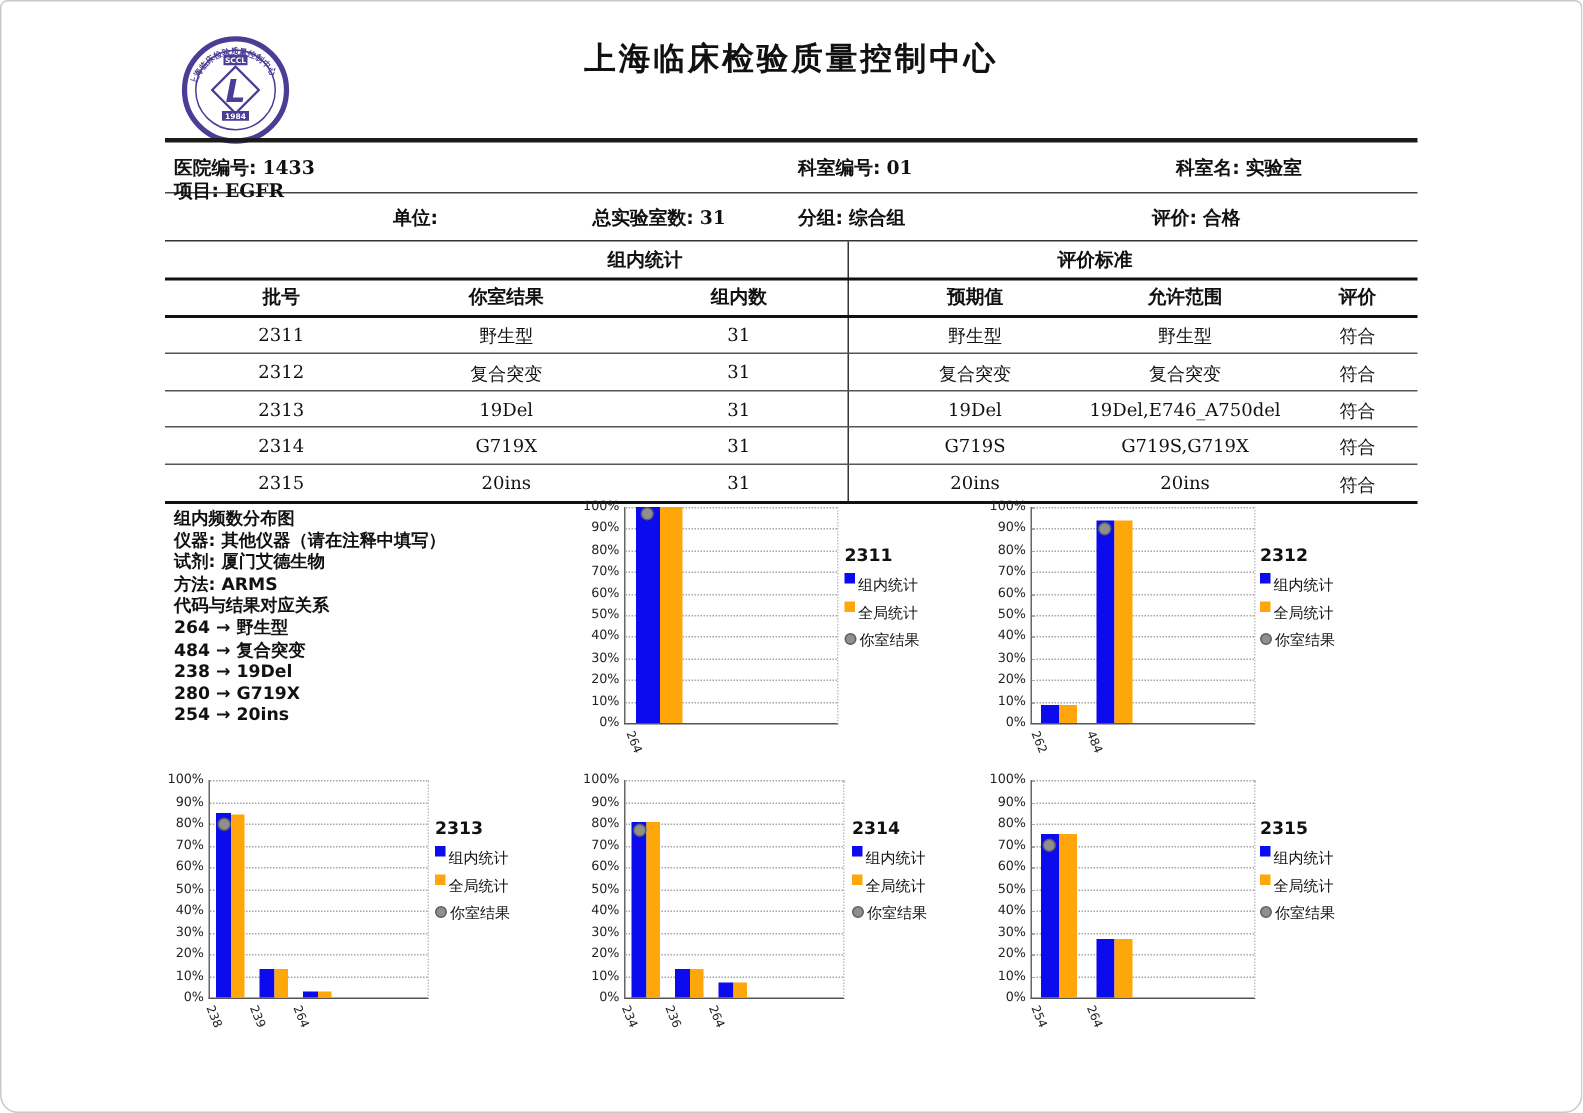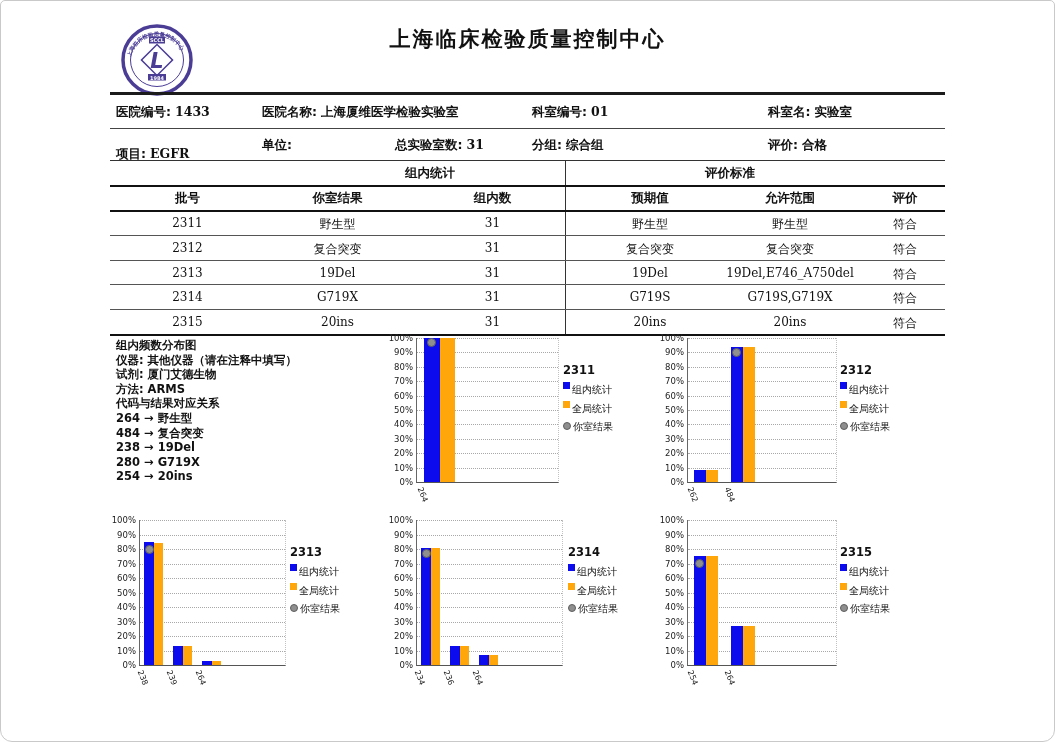--- a/index.html
+++ b/index.html
@@ -72,32 +72,29 @@
     <rect x="28" y="51" width="18" height="6.5" fill="#4b3d96"></rect>
     <text x="37" y="56.5" font-size="5" fill="#ffffff" text-anchor="middle" font-weight="bold">1984</text>
   </svg>
 
   <div class="title">上海临床检验质量控制中心</div>
   <div class="rule" style="left:110px; top:92px; width:835px; height:2.5px;"></div>
 
   <div class="cell" style="left:116px; top:104px;">
     <span>医院编号:</span><span class="val">1433</span>
   </div>
-  <div class="cell" style="left:262px; top:104px;">
-    <span>医院名称:</span><span class="val">上海厦维医学检验实验室</span>
-  </div>
   <div class="cell" style="left:532px; top:104px;">
     <span>科室编号:</span><span class="val">01</span>
   </div>
-  <div class="cell" style="left:768px; top:104px;">
+  <div class="cell" style="left:784px; top:104px;">
     <span>科室名:</span><span class="val">实验室</span>
   </div>
   <div class="rule thin" style="left:110px; top:128px; width:835px; height:1px;"></div>
 
-  <div class="cell" style="left:116px; top:146px;text-align:center;">
+  <div class="cell" style="left:116px; top:119px;text-align:center;">
     <span>项目:</span><span class="val">EGFR</span>
   </div>
   <div class="cell" style="left:262px; top:137px;text-align:right;">
     <span>单位:</span><span class="val"></span>
   </div>
   <div class="cell" style="left:395px; top:137px;">
     <span>总实验室数:</span><span class="val">31</span>
   </div>
   <div class="cell" style="left:532px; top:137px;">
     <span>分组:</span><span class="val">综合组</span>

